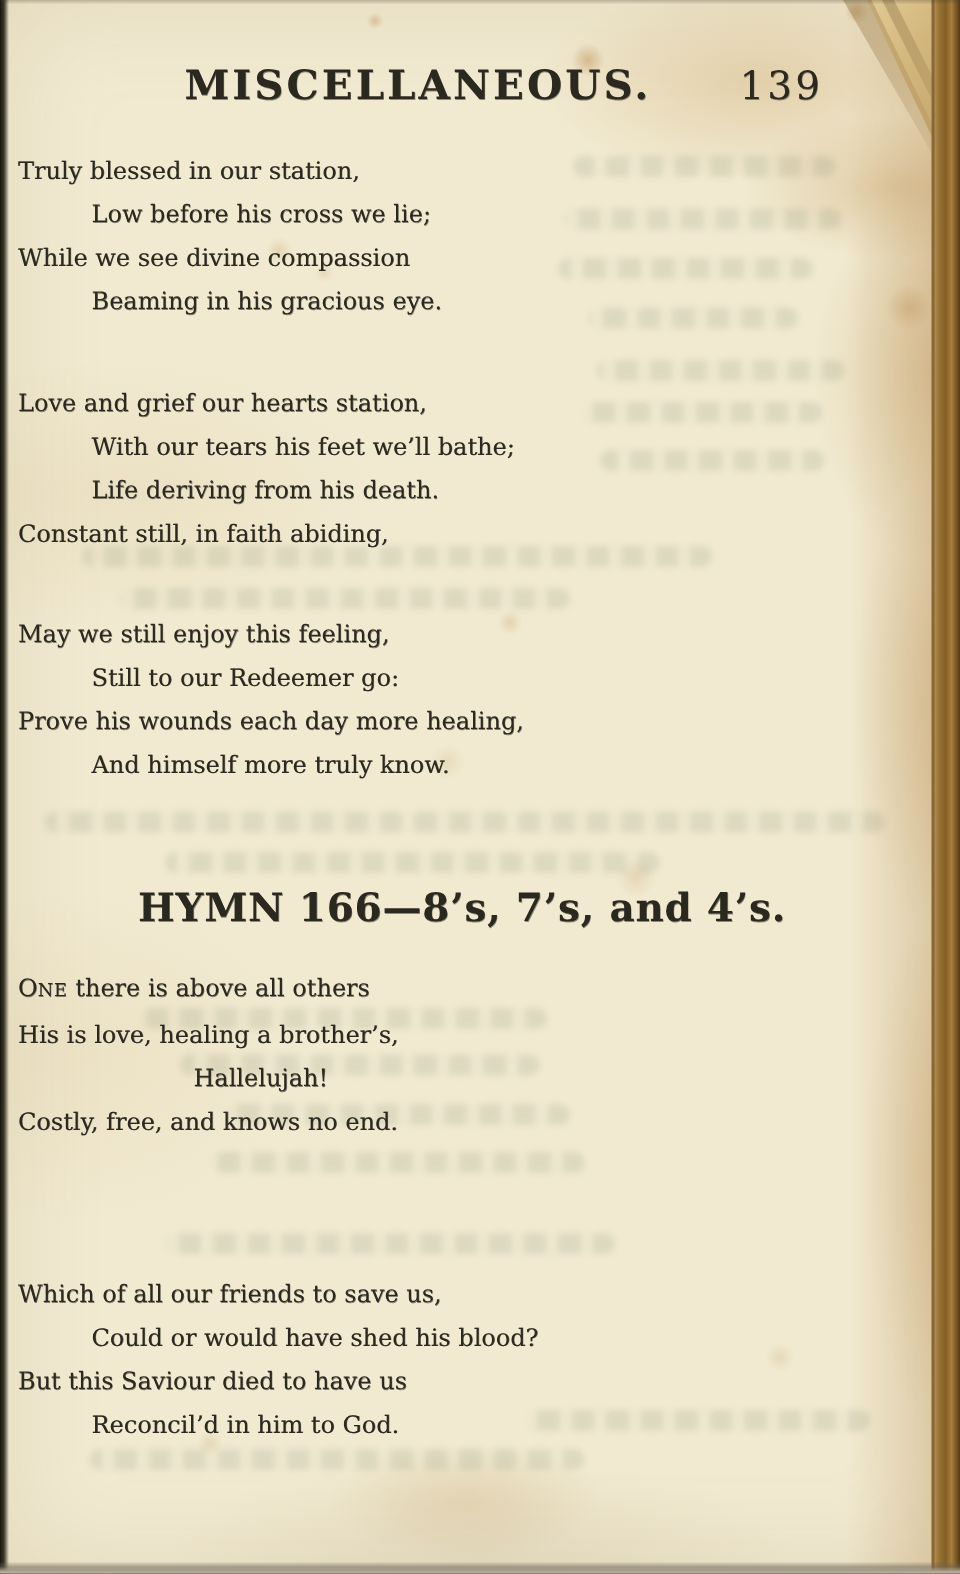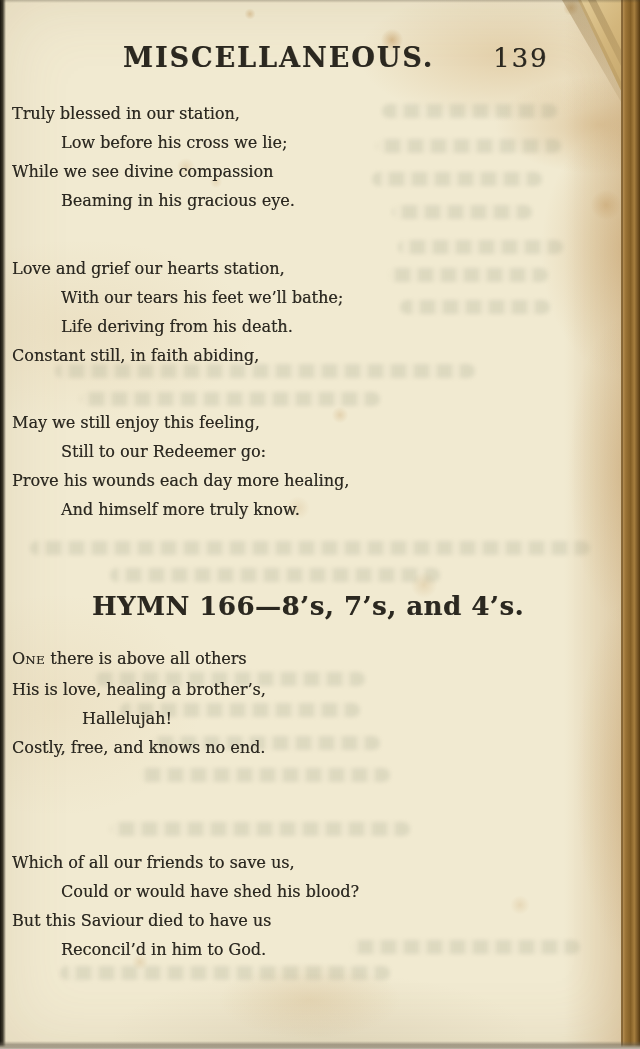--- a/index.html
+++ b/index.html
@@ -63,21 +63,21 @@
     background:repeating-linear-gradient(90deg,rgba(112,124,98,0.15) 0 15px,rgba(112,124,98,0.02) 15px 23px);}
   
   .running-head{position:absolute;top:42px;left:0;width:100%;height:34px;}
   .head-title{position:absolute;left:123px;top:0;font-size:27px;font-weight:bold;letter-spacing:2px;
     text-shadow:0.4px 0.4px 0 rgba(43,40,32,0.5);}
   .page-num{position:absolute;left:493px;top:1px;font-size:26px;font-weight:normal;letter-spacing:2px;
     text-shadow:0.4px 0.4px 0 rgba(43,40,32,0.5);}
   .stanza{position:absolute;left:12px;font-size:16px;line-height:29px;}
   .line{margin:0;white-space:nowrap;text-shadow:0.35px 0.35px 0 rgba(43,40,32,0.55);}
   .indent{padding-left:49px;}
-  .halle{padding-left:70px;}
+  .halle{padding-left:70px;text-align:center;}
   .smallcaps{text-transform:uppercase;font-size:0.74em;letter-spacing:0.5px;}
   .s1{top:99px}.s2{top:254px}.s3{top:408px}.s4{top:644px}.s5{top:848px}
   .hymn-heading{position:absolute;left:92px;top:591px;margin:0;font-size:26px;font-weight:bold;
     letter-spacing:0.5px;text-shadow:0.4px 0.4px 0 rgba(43,40,32,0.5);}
 </style>
 </head>
 <body>
 
 <div class="page">
 

